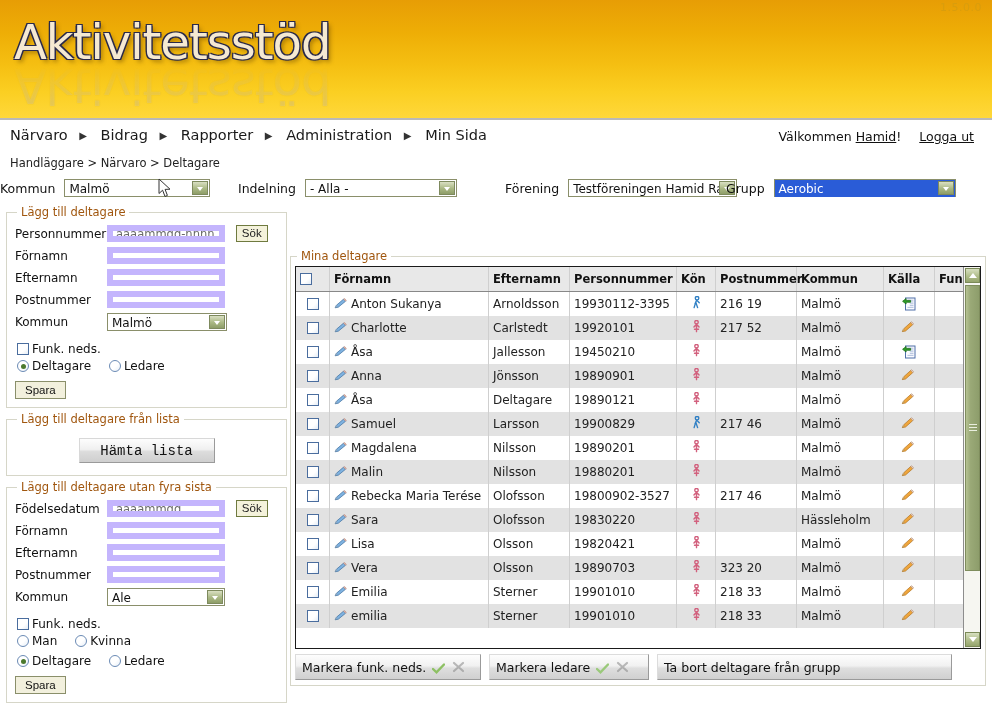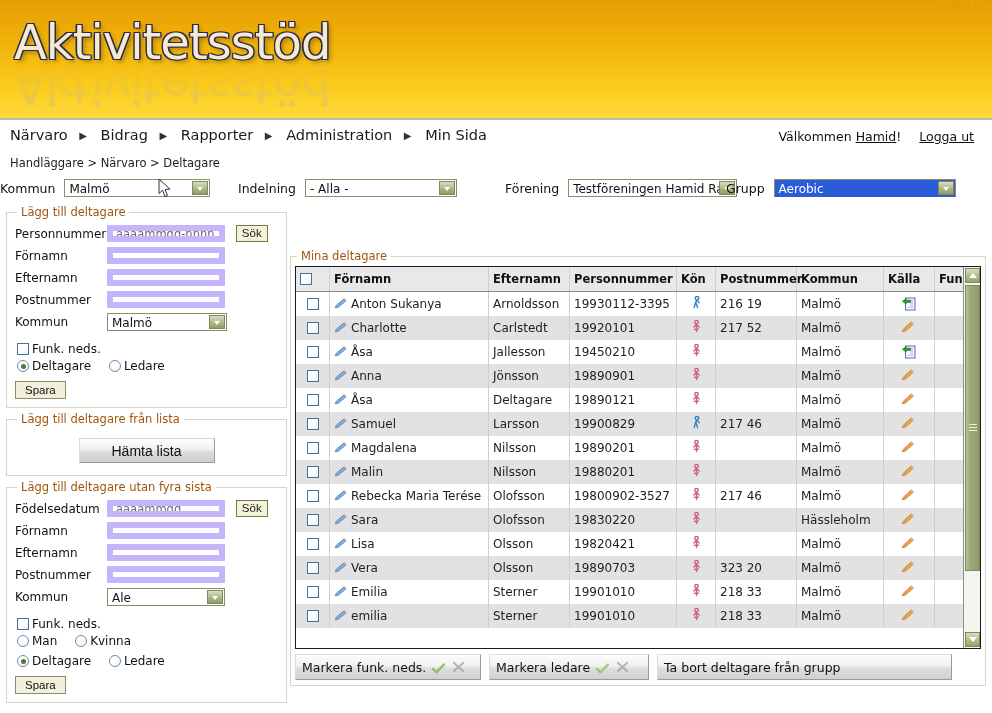--- a/index.html
+++ b/index.html
@@ -138,21 +138,21 @@
   .radio-row span.lbl{margin-right:14px;}
   .btn-spara{
     border:1px solid #8a8f6a;background:#f2f0dd;font-size:11.5px;
     padding:2px 9px;color:#111;cursor:pointer;margin-top:2px;
   }
   .btn-hamta{
     display:block;width:136px;margin:6px auto 4px auto;height:25px;
     border:1px solid #9a9a9a;border-top-color:#d8d8d8;border-left-color:#d8d8d8;
     background:linear-gradient(180deg,#fdfdfd 0%,#f0f0f0 45%,#dcdcdc 55%,#cfcfcf 100%);
     font-size:14px;color:#111;cursor:pointer;
-    font-family:Liberation Sans, sans-serif;
+    font-family:Liberation Mono, monospace;
   }
 
   
   fieldset.tablebox{
     border:1px solid #d6d6c8;margin:0;padding:3px 4px 5px 4px;background:#fff;
   }
   fieldset.tablebox > legend{font-size:11.5px;color:#a0560e;padding:0 4px;margin-left:2px;}
   .grid-wrap{position:relative;border:1px solid #1a1a1a;background:#fff;height:383px;box-sizing:border-box;}
   .grid-scroll{position:absolute;left:0;top:0;right:17px;bottom:0;overflow:hidden;}
   table.grid{border-collapse:collapse;width:100%;font-size:12px;table-layout:fixed;}

